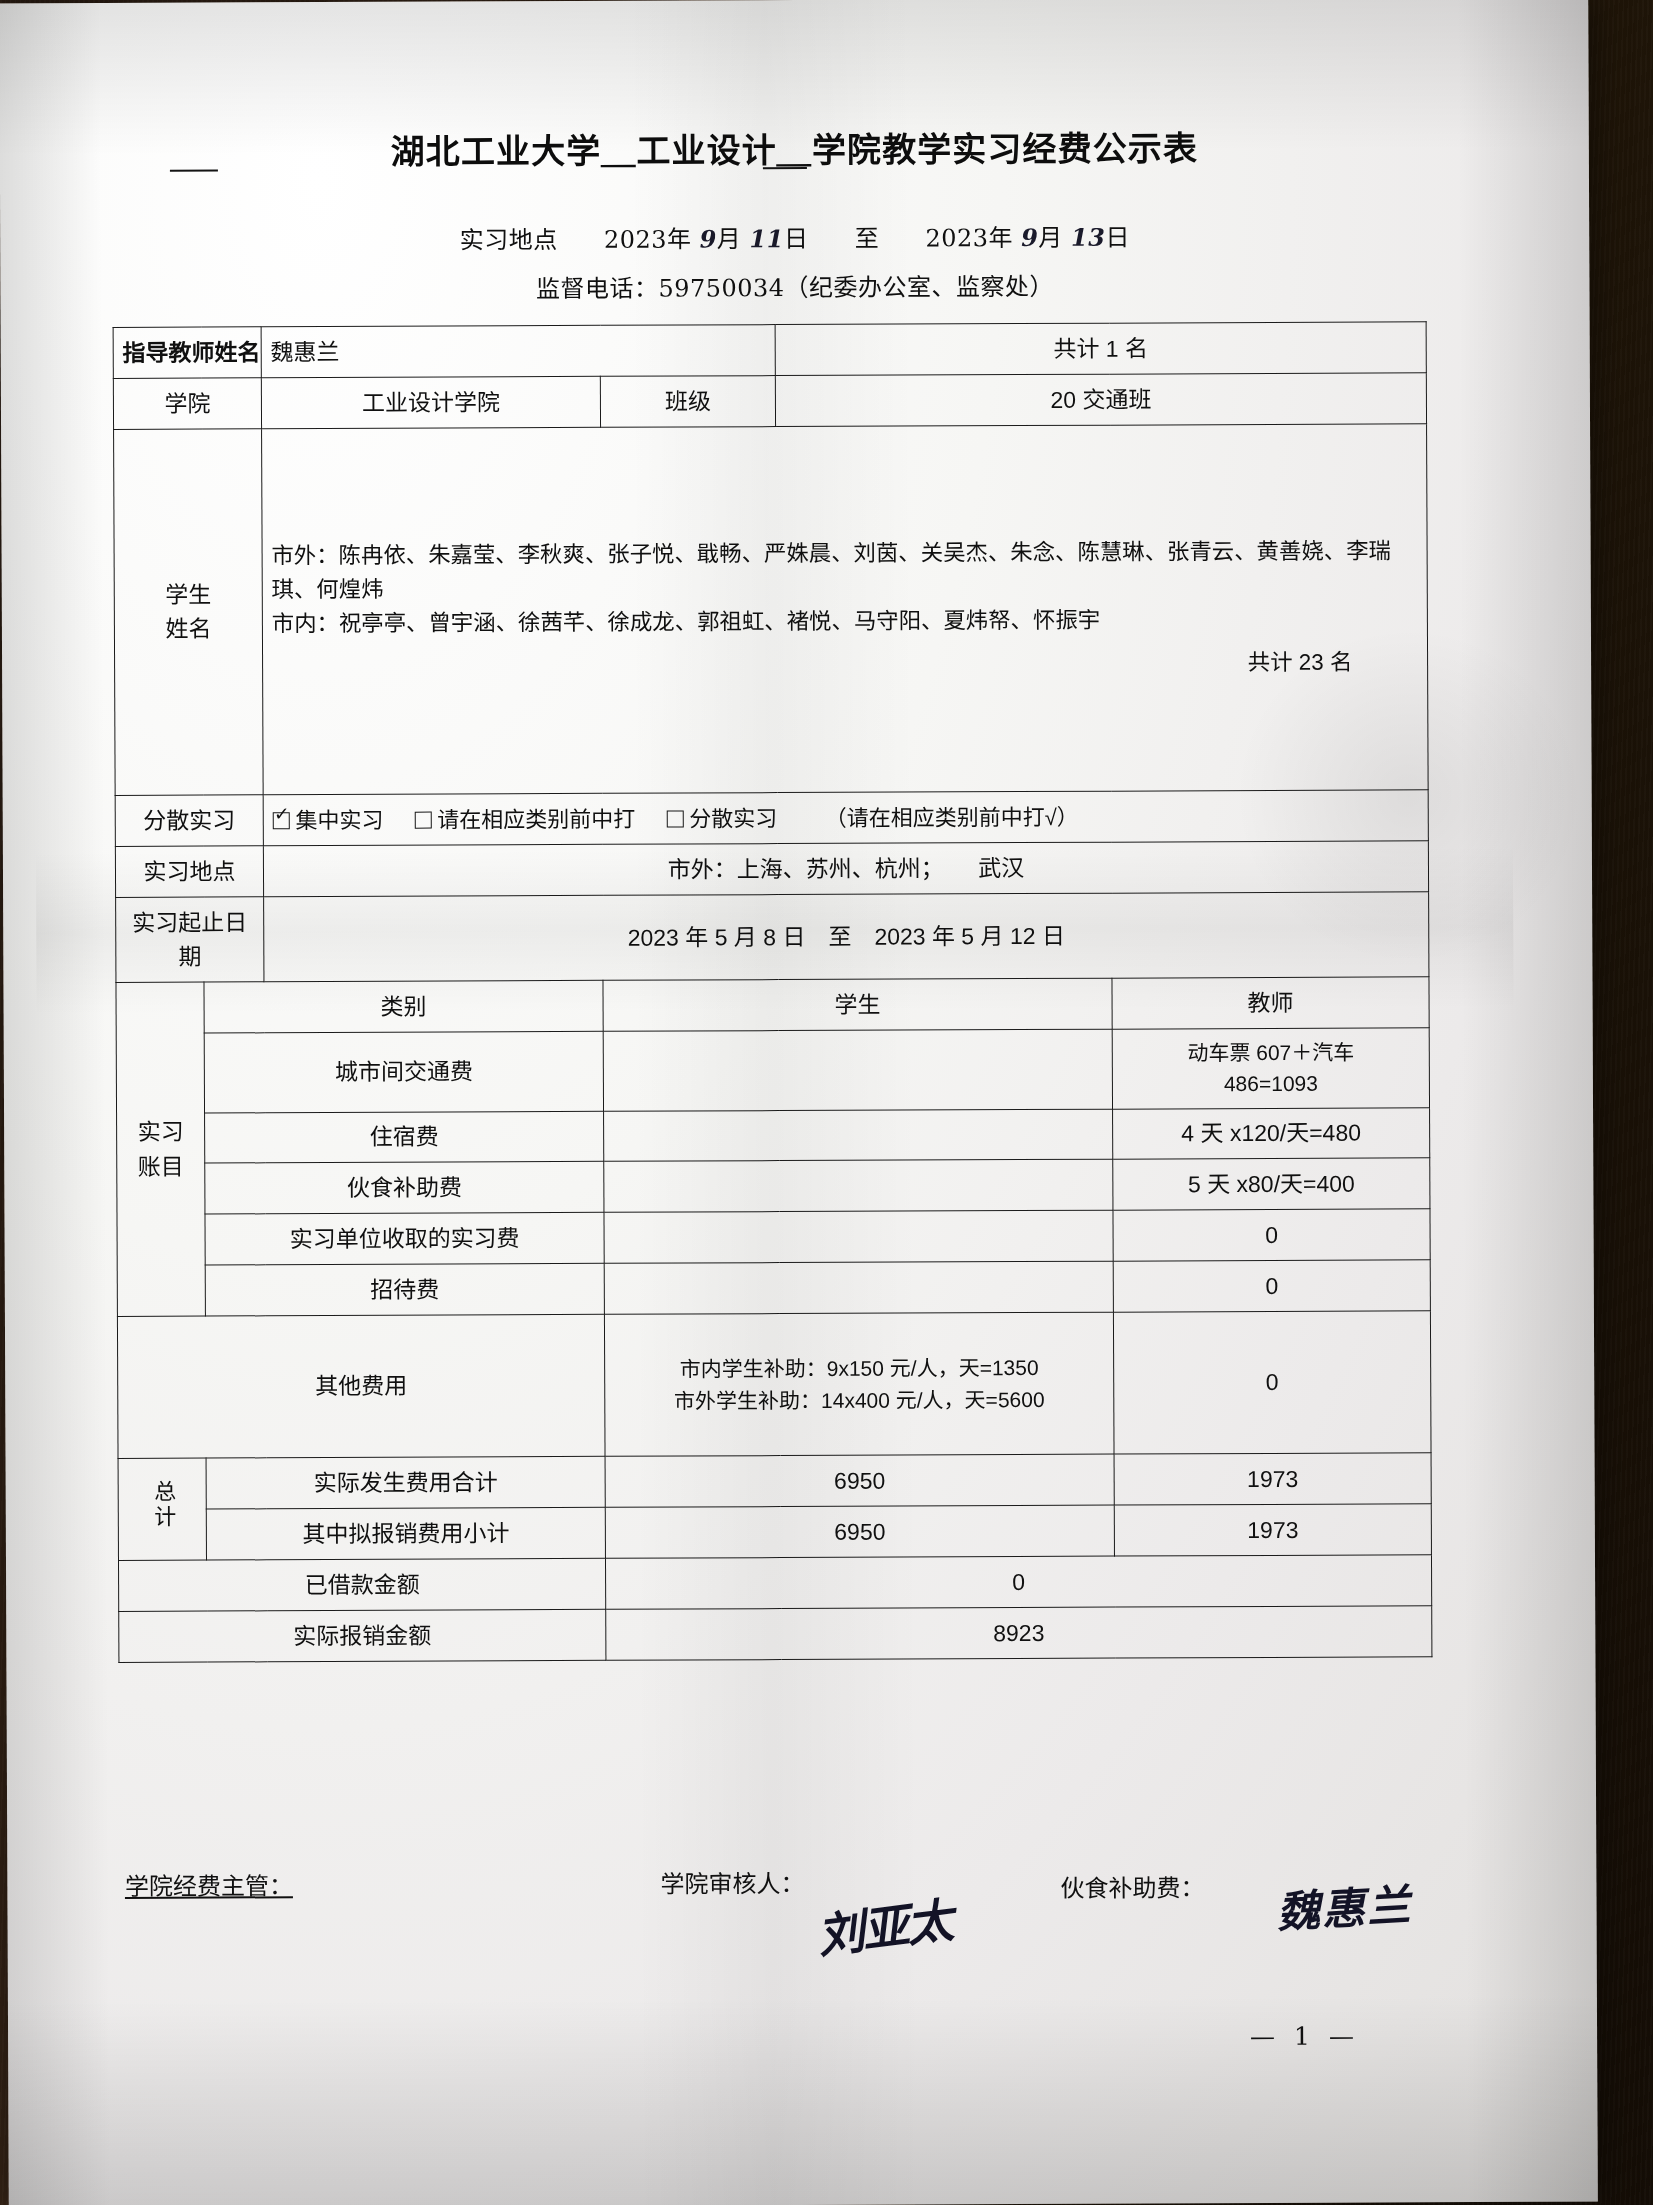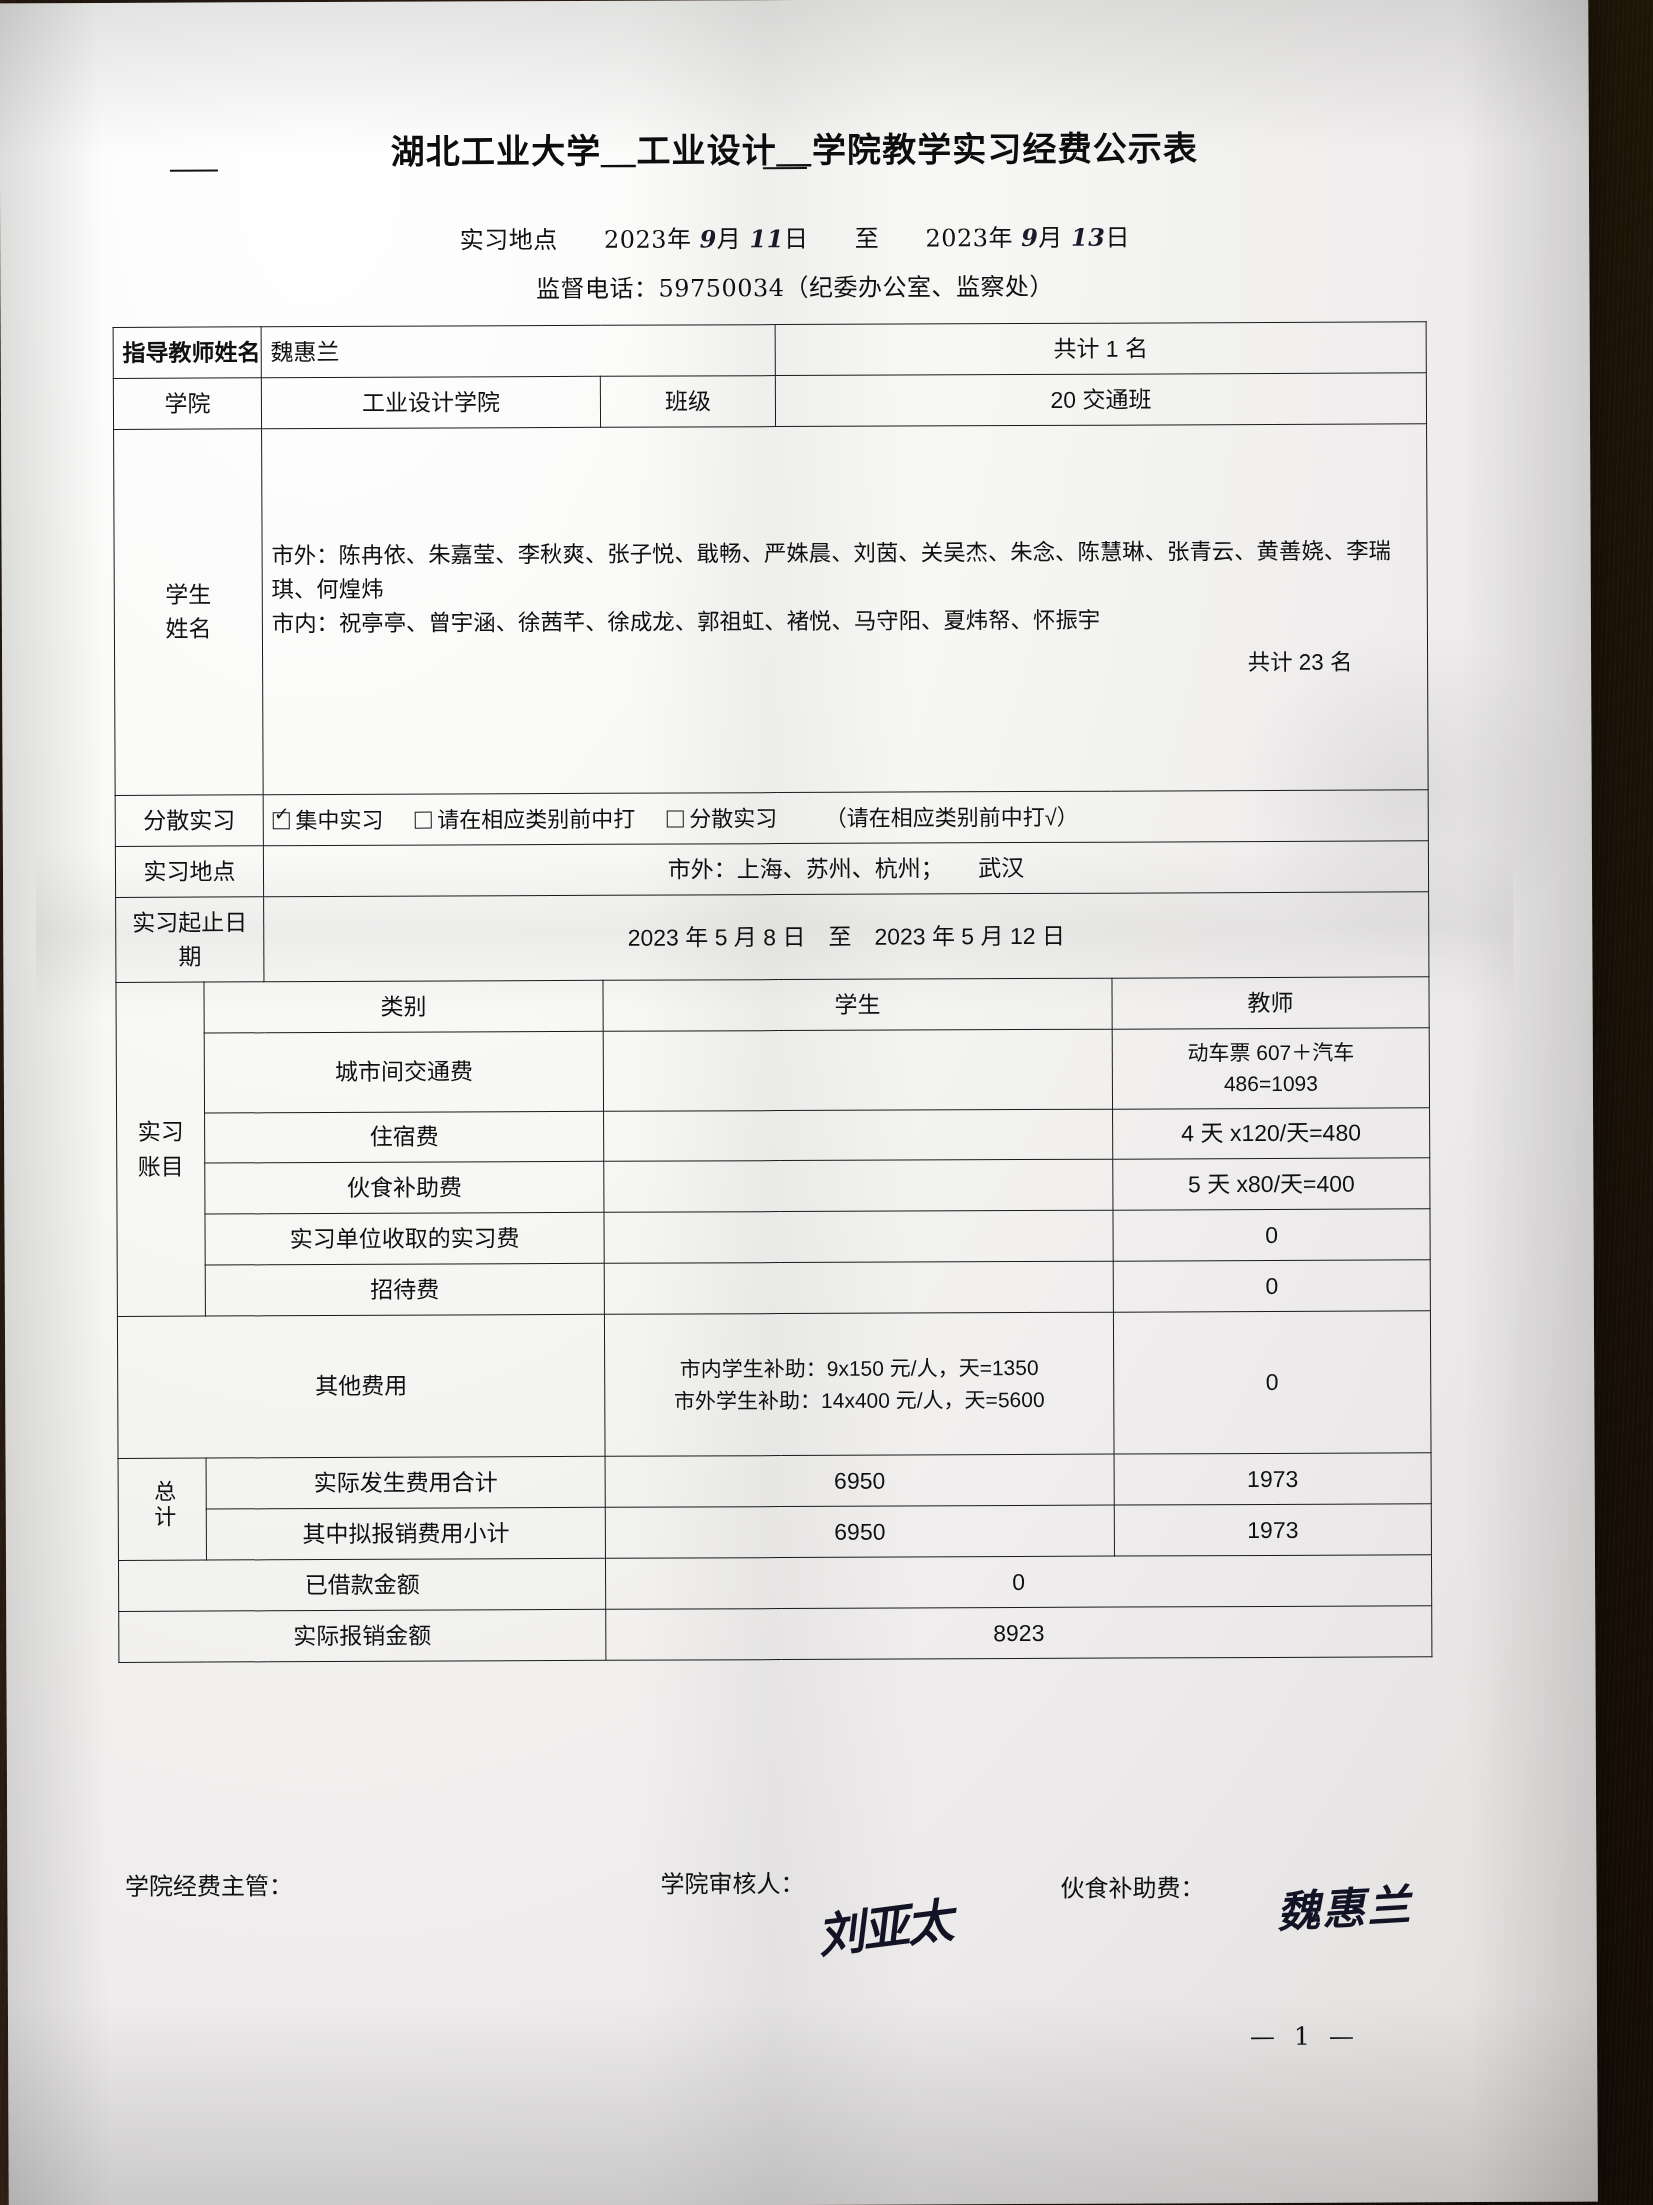--- a/index.html
+++ b/index.html
@@ -188,21 +188,21 @@
   
   .sig-row {
     position: absolute;
     left: 112px;
     top: 1864px;
     width: 1340px;
     font-size: 24px;
     font-family: "DejaVu Serif", "Liberation Serif", serif;
   }
   .sig-item { position: absolute; white-space: nowrap; }
-  .sig-a { left: 5.5px; top: 0; }
+  .sig-a { left: 5.5px; top: 0; text-decoration: underline; }
   .sig-b { left: 541px; top: 0; }
   .sig-c { left: 941px; top: 5.5px; }
 
   .signature {
     position: absolute;
     font-family: "DejaVu Serif", "Liberation Serif", serif;
     font-style: italic;
     font-weight: 700;
     color: #131326;
     letter-spacing: -2.2px;

